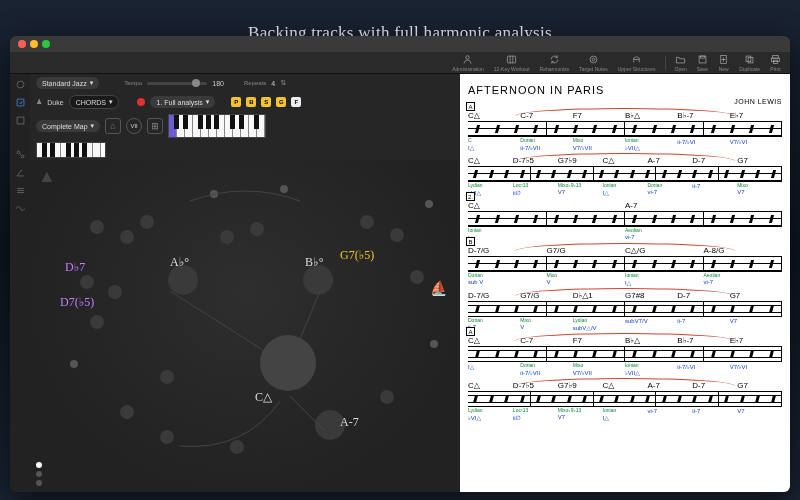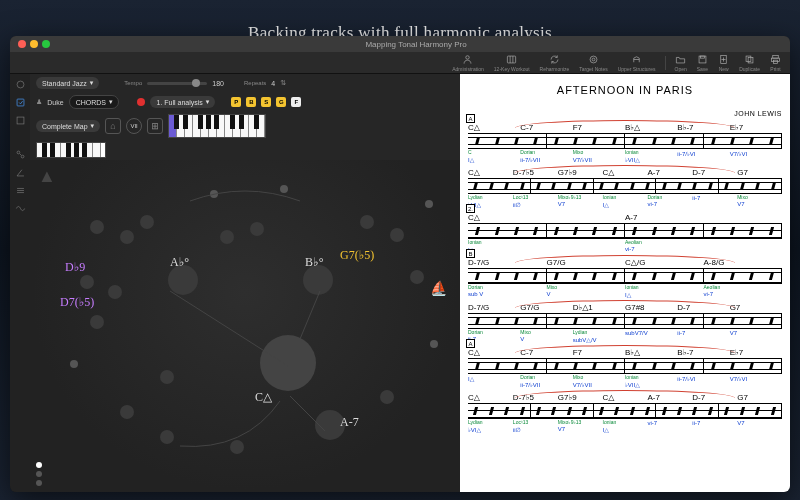--- a/index.html
+++ b/index.html
@@ -35,21 +35,21 @@
 .node { position: absolute; border-radius: 50%; background: #3a3a3a; display: flex; align-items: center; justify-content: center; }
 .node.big { width: 56px; height: 56px; background: #444; }
 .node.med { width: 30px; height: 30px; }
 .node.sm { width: 14px; height: 14px; }
 .node.tiny { width: 8px; height: 8px; background: #555; }
 .chord-lbl { position: absolute; font-size: 12px; color: #ddd; font-family: Georgia, serif; }
 .chord-lbl.purple { color: #c77dff; }
 .chord-lbl.yellow { color: #f4c430; }
 .tree { position: absolute; color: #444; }
 .score { width: 330px; background: #fff; padding: 10px 8px; overflow: hidden; font-family: Georgia, serif; }
-.score-title { text-align: center; font-size: 11px; letter-spacing: 1px; margin-bottom: 14px; }
+.score-title { font-size: 11px; letter-spacing: 1px; margin-bottom: 2px; }
 .score-composer { text-align: right; font-size: 7px; margin-bottom: 6px; letter-spacing: 0.5px; }
 .system { margin-bottom: 5px; position: relative; }
 .chords-line { display: flex; font-size: 8px; font-family: Georgia, serif; height: 10px; }
 .chord-cell { flex: 1; position: relative; }
 .chord-sym { font-weight: 500; }
 .staff { height: 16px; border-top: 1px solid #000; border-bottom: 1px solid #000; position: relative; background: repeating-linear-gradient(to bottom, transparent 0, transparent 3px, #000 3px, #000 3.5px); display: flex; }
 .bar { flex: 1; border-right: 1px solid #000; display: flex; align-items: center; justify-content: space-around; }
 .slash { width: 3px; height: 8px; background: #000; transform: skewX(-15deg); }
 .analysis-line { display: flex; font-size: 5.5px; height: 14px; }
 .an-cell { flex: 1; display: flex; flex-direction: column; gap: 0.5px; }
@@ -70,21 +70,20 @@
 
 <div class="banner">Backing tracks with full harmonic analysis</div>
 
 <div class="window">
   <div class="titlebar">
     <div class="traffic">
       <div class="dot r"></div>
       <div class="dot y"></div>
       <div class="dot g"></div>
     </div>
-    <div class="wtitle">Mapping Tonal Harmony Pro</div>
   </div>
 
   <div class="toolbar">
     <div class="tb-spacer"></div>
     <div class="tb-btn">
         <svg viewBox="0 0 16 16" fill="none" stroke="#aaa">
           <circle cx="8" cy="5" r="2.5"></circle>
           <path d="M3 14c0-3 2-5 5-5s5 2 5 5"></path>
         </svg>
         <span>Administration</span>
@@ -296,21 +295,21 @@
         <div class="node med" style="left:138px;top:105px"></div>
         <div class="chord-lbl" style="left:140px;top:95px">A♭°</div>
 
         <div class="node med" style="left:273px;top:105px"></div>
         <div class="chord-lbl" style="left:275px;top:95px">B♭°</div>
 
         <div class="node med" style="left:285px;top:250px"></div>
         <div class="chord-lbl" style="left:310px;top:255px">A-7</div>
 
         <div class="chord-lbl yellow" style="left:310px;top:88px">G7(♭5)</div>
-        <div class="chord-lbl purple" style="left:35px;top:100px">D♭9</div>
+        <div class="chord-lbl purple" style="left:35px;top:100px">D♭7</div>
         <div class="chord-lbl purple" style="left:30px;top:135px">D7(♭5)</div>
 
         <div class="node sm" style="left:60px;top:60px"></div>
         <div class="node sm" style="left:90px;top:70px"></div>
         <div class="node sm" style="left:110px;top:55px"></div>
         <div class="node sm" style="left:50px;top:115px"></div>
         <div class="node sm" style="left:78px;top:125px"></div>
         <div class="node sm" style="left:60px;top:155px"></div>
         <div class="node sm" style="left:190px;top:70px"></div>
         <div class="node sm" style="left:220px;top:62px"></div>

